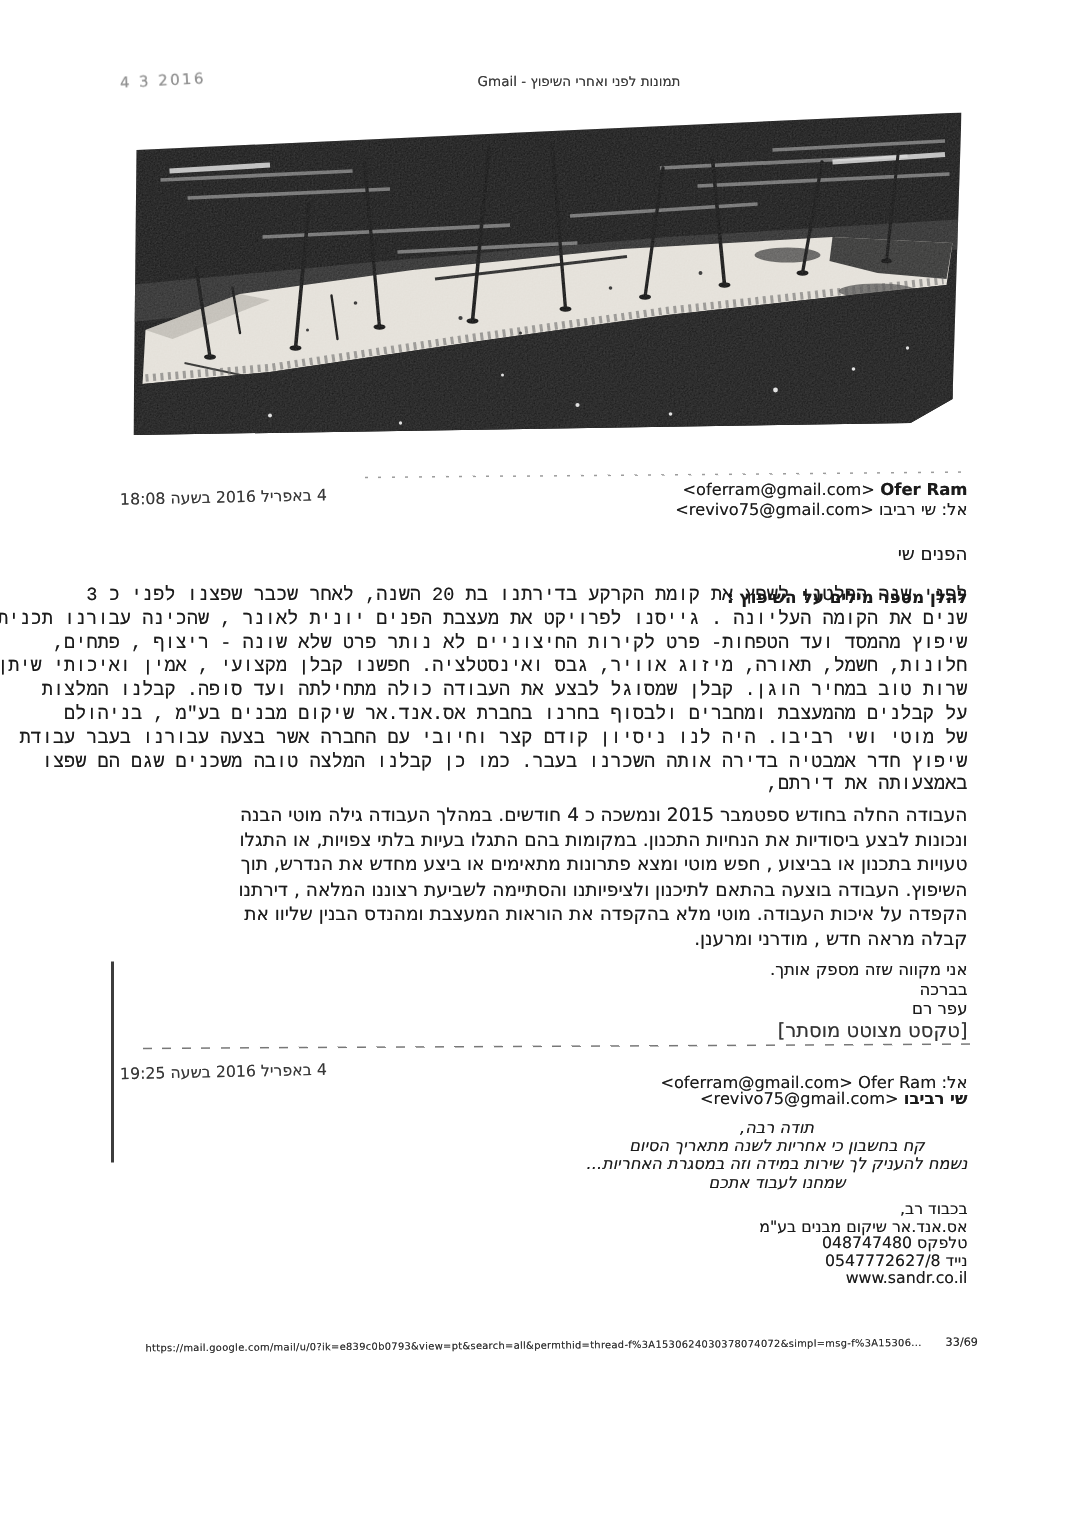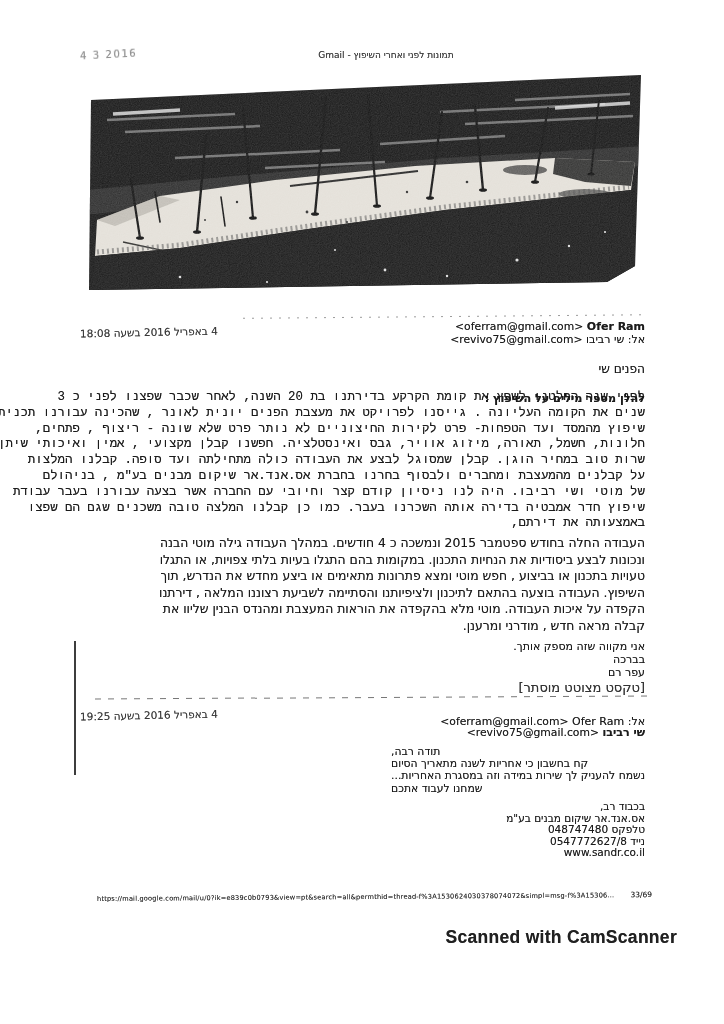--- a/index.html
+++ b/index.html
@@ -27,21 +27,21 @@
   .vline{left:74px;top:641px;width:2px;height:134px;background:#0c0c0c;opacity:.8;}
   
   .greeting{right:79px;top:362px;font-size:12.2px;}
   .intro{right:79px;top:392px;font-size:11.2px;}
   .para{right:79px;text-align:right;font-size:12.4px;}
   .para div{white-space:nowrap;}
   .p1{top:390px;line-height:15.8px;font-family:Liberation Mono, monospace;}
   .p2{top:535px;line-height:16.6px;}
   .closing{right:79px;top:640px;text-align:right;font-size:11px;line-height:13.2px;}
   .quoted{font-size:13px;color:#333;margin-top:1px;}
-  .reply-body{right:79px;top:746px;text-align:left;font-size:10.8px;line-height:12.2px;}
+  .reply-body{right:79px;top:746px;text-align:center;font-size:10.8px;line-height:12.2px;font-style:italic;}
   .signature{right:79px;top:801px;text-align:right;font-size:10.5px;line-height:11.5px;}
   
   .footer-row{left:97px;top:892px;display:flex;align-items:baseline;gap:16px;transform:rotate(-.4deg);}
   .footer-url{font-size:6.6px;letter-spacing:.2px;color:#2c2c2c;white-space:nowrap;}
   .footer-page{font-size:7.5px;color:#2c2c2c;}
   .camscanner{right:47px;top:927px;font-size:17.5px;font-weight:bold;letter-spacing:.3px;color:#202020;
     font-family:"Liberation Sans","DejaVu Sans",sans-serif;}
 </style>
 </head>
 <body>
@@ -201,15 +201,14 @@
     <div>אס.אנד.אר שיקום מבנים בע"מ</div>
     <div>טלפקס 048747480</div>
     <div>נייד 0547772627/8</div>
     <div>www.sandr.co.il</div>
   </div>
 
   <div class="t footer-row">
     <span class="footer-url">https://mail.google.com/mail/u/0?ik=e839c0b0793&amp;view=pt&amp;search=all&amp;permthid=thread-f%3A1530624030378074072&amp;simpl=msg-f%3A15306...</span>
     <span class="footer-page">33/69</span>
   </div>
-  <div class="t camscanner">Scanned with CamScanner</div>
 
 </div>
 
 </body></html>

